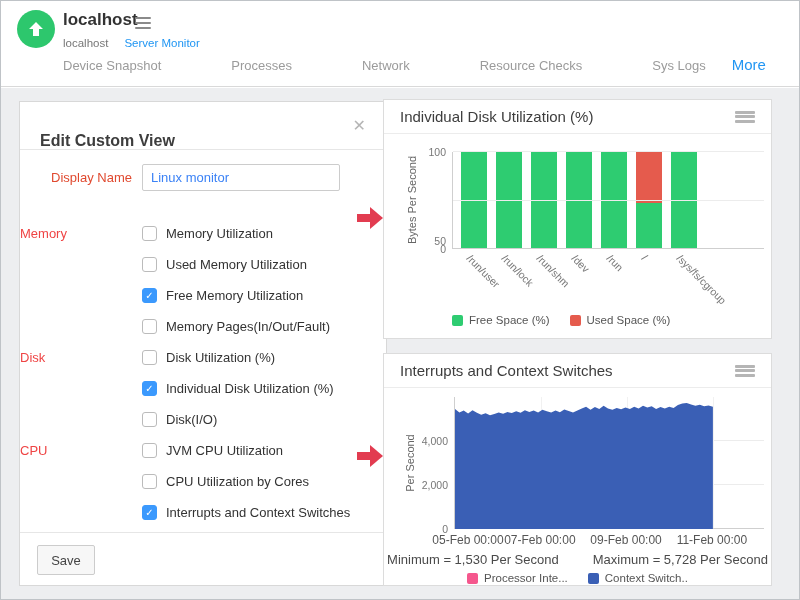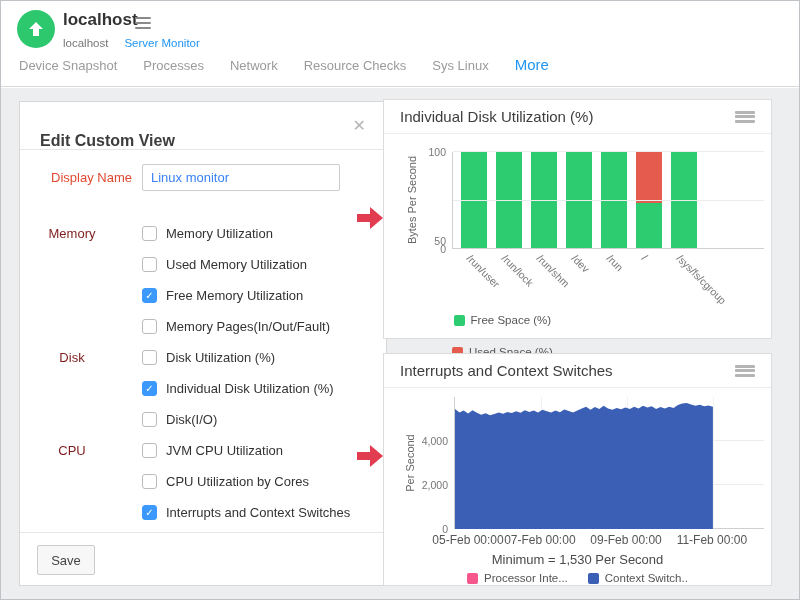--- a/index.html
+++ b/index.html
@@ -11,39 +11,39 @@
   .header{ position:absolute; left:0; top:0; width:100%; height:86px; background:#fff; border-bottom:1px solid #d9d9d9; }
   .logo{ position:absolute; left:16px; top:9px; width:38px; height:38px; border-radius:50%; background:#2dc76d; display:flex; align-items:center; justify-content:center; }
   .app-title{ position:absolute; left:62px; top:9px; font-size:17px; font-weight:700; color:#333; }
   .title-menu{ position:absolute; left:134px; top:16px; width:16px; height:12px; display:flex; flex-direction:column; justify-content:space-between; cursor:pointer; }
   .title-menu i{ display:block; height:2px; background:#8a8a8a; border-radius:1px; }
   .crumbs{ position:absolute; left:62px; top:36px; font-size:11.5px; color:#777; display:flex; gap:16px; align-items:center; }
   .crumbs .link{ color:var(--link); cursor:pointer; }
 
   
   .tabs{ position:absolute; left:18px; top:55px; display:flex; gap:26px; align-items:flex-end; font-size:13px; color:#9b9b9b; }
-  .tab{ padding-bottom:13px; position:relative; cursor:pointer; white-space:nowrap; }
+  .tab{ padding-bottom:13px; position:relative; cursor:pointer; white-space:nowrap;margin-left:44px; }
   .tab.active{ color:#3c3c3c; }
   .tab.active::after{ content:""; position:absolute; left:-4px; right:-4px; bottom:2px; height:3px; background:#9e9e9e; }
   .tab-more{ color:var(--link); font-size:15px; padding-bottom:13px; cursor:pointer; }
 
   
   .content{ position:absolute; left:0; top:87px; width:800px; height:513px; background:#edeef0; }
 
   
   .dialog{ position:absolute; left:18px; top:13px; width:368px; height:485px; background:#fff; border:1px solid #d8d8d8; }
   .dlg-head{ height:48px; display:flex; align-items:center; justify-content:space-between; padding:0 20px; border-bottom:1px solid #e6e6e6; }
   .dlg-title{ font-size:16px; font-weight:700; color:#3d3d3d;margin-top:31px; }
   .dlg-close{ color:#b5b5b5; font-size:16px; cursor:pointer; }
   .dn-row{ position:absolute; left:0; top:62px; width:100%; display:flex; align-items:center; }
   .dn-label{ width:122px; text-align:right; font-size:13px; color:var(--red-label); padding-right:10px; }
   .dn-input{ width:198px; height:27px; border:1px solid #ccc; border-radius:2px; padding:0 8px; font-size:13px; color:#3b82f6; font-family:"Liberation Sans",sans-serif; }
   .cb-rows{ position:absolute; left:0; top:116px; width:100%; }
   .cbrow{ height:31px; display:flex; align-items:center; }
-  .grp{ width:122px; text-align:center; padding-right:18px; font-size:13px; color:#7f1d1d; }
+  .grp{ width:122px; text-align:left; padding-right:18px; font-size:13px; color:#ef4444; }
   .cb{ width:15px; height:15px; border:1px solid #bbb; border-radius:3px; background:#fff; margin-right:9px; font-size:10px; line-height:13px; text-align:center; color:#fff; cursor:pointer; flex:none; }
   .cb.checked{ background:var(--cb); border-color:var(--cb); }
   .cblbl{ font-size:13px; color:#333; }
   .dlg-foot{ position:absolute; left:0; bottom:0; width:100%; height:53px; border-top:1px solid #e6e6e6; }
   .save-btn{ position:absolute; left:17px; top:12px; width:58px; height:30px; background:#f7f7f7; border:1px solid #ccc; border-radius:2px; font-size:13px; color:#444; font-family:"Liberation Sans",sans-serif; cursor:pointer; }
 
   
   .arrow{ position:absolute; width:26px; height:22px; }
   .arrow .shaft{ position:absolute; left:0; top:7px; width:13px; height:8px; }
   .arrow .head{ position:absolute; left:13px; top:0; width:0; height:0; border-top:11px solid transparent; border-bottom:11px solid transparent; }
@@ -98,21 +98,21 @@
       </div>
     <div class="crumbs">
       <span>localhost</span>
       <span class="link">Server Monitor</span>
     </div>
     <div class="tabs">
       <span class="tab">Device Snapshot</span>
       <span class="tab">Processes</span>
       <span class="tab">Network</span>
       <span class="tab">Resource Checks</span>
-      <span class="tab">Sys Linux</span>
+      <span class="tab">Sys Logs</span>
       <span class="tab-more">More</span>
     </div>
   </div>
 
   <div class="content">
 
     <div class="dialog">
       <div class="dlg-head">
         <span class="dlg-title">Edit Custom View</span>
         <span class="dlg-close">✕</span>
@@ -239,21 +239,21 @@
         </div>
       <div class="bar-xlabels" id="bar-xlabels">
           <span style="left: 21px;">/run/user</span>
           <span style="left: 56px;">/run/lock</span>
           <span style="left: 91px;">/run/shm</span>
           <span style="left: 126px;">/dev</span>
           <span style="left: 161px;">/run</span>
           <span style="left: 196px;">/</span>
           <span style="left: 231px;">/sys/fs/cgroup</span>
         </div>
-      <div class="legend" style="left:68px; top:214px;flex-direction:column;">
+      <div class="legend" style="left:68px; top:214px;">
         <span class="lg-item">
             <span class="lg-sq" id="lg1a" style="background: rgb(46, 204, 113);"></span>
             <span>Free Space (%)</span>
           </span>
         <span class="lg-item">
             <span class="lg-sq" id="lg1b" style="background: rgb(229, 91, 77);"></span>
             <span>Used Space (%)</span>
           </span>
       </div>
     </div>
@@ -284,20 +284,21 @@
           </svg>
         </div>
       <div class="xticks2" id="area-xticks">
           <span style="left: 14px;">05-Feb 00:00</span>
           <span style="left: 85.87px;">07-Feb 00:00</span>
           <span style="left: 172.05px;">09-Feb 00:00</span>
           <span style="left: 257.92px;">11-Feb 00:00</span>
         </div>
       <div class="minmax">
         <span>Minimum = 1,530 Per Second</span>
+        <span>Maximum = 5,728 Per Second</span>
       </div>
       <div class="legend" style="left:0; top:218px; width:100%; justify-content:center;">
         <span class="lg-item">
             <span class="lg-sq" id="lg2a" style="background: rgb(245, 87, 141);"></span>
             <span>Processor Inte...</span>
           </span>
         <span class="lg-item">
             <span class="lg-sq" id="lg2b" style="background: rgb(58, 95, 181);"></span>
             <span>Context Switch..</span>
           </span>

